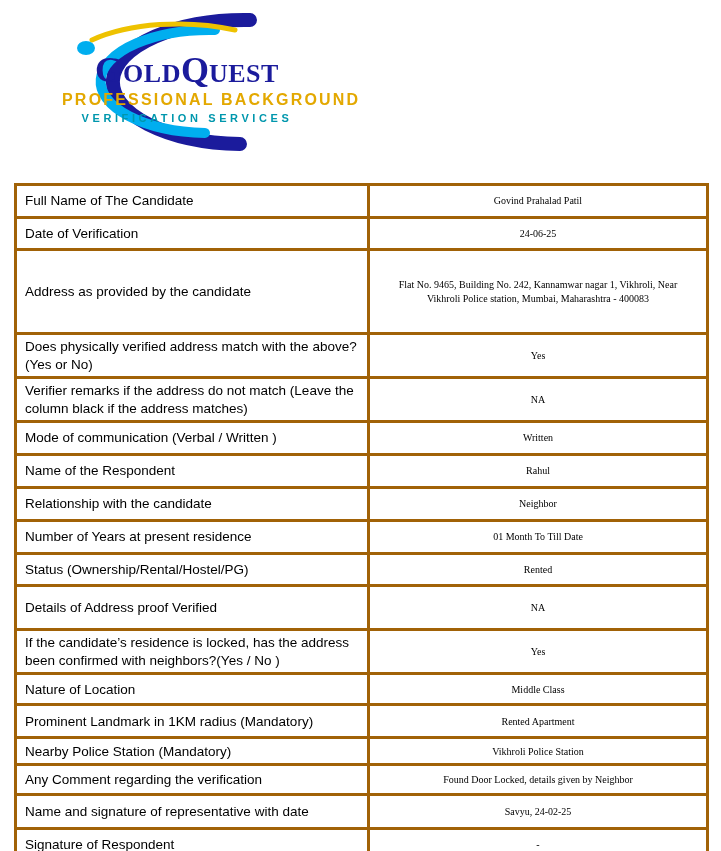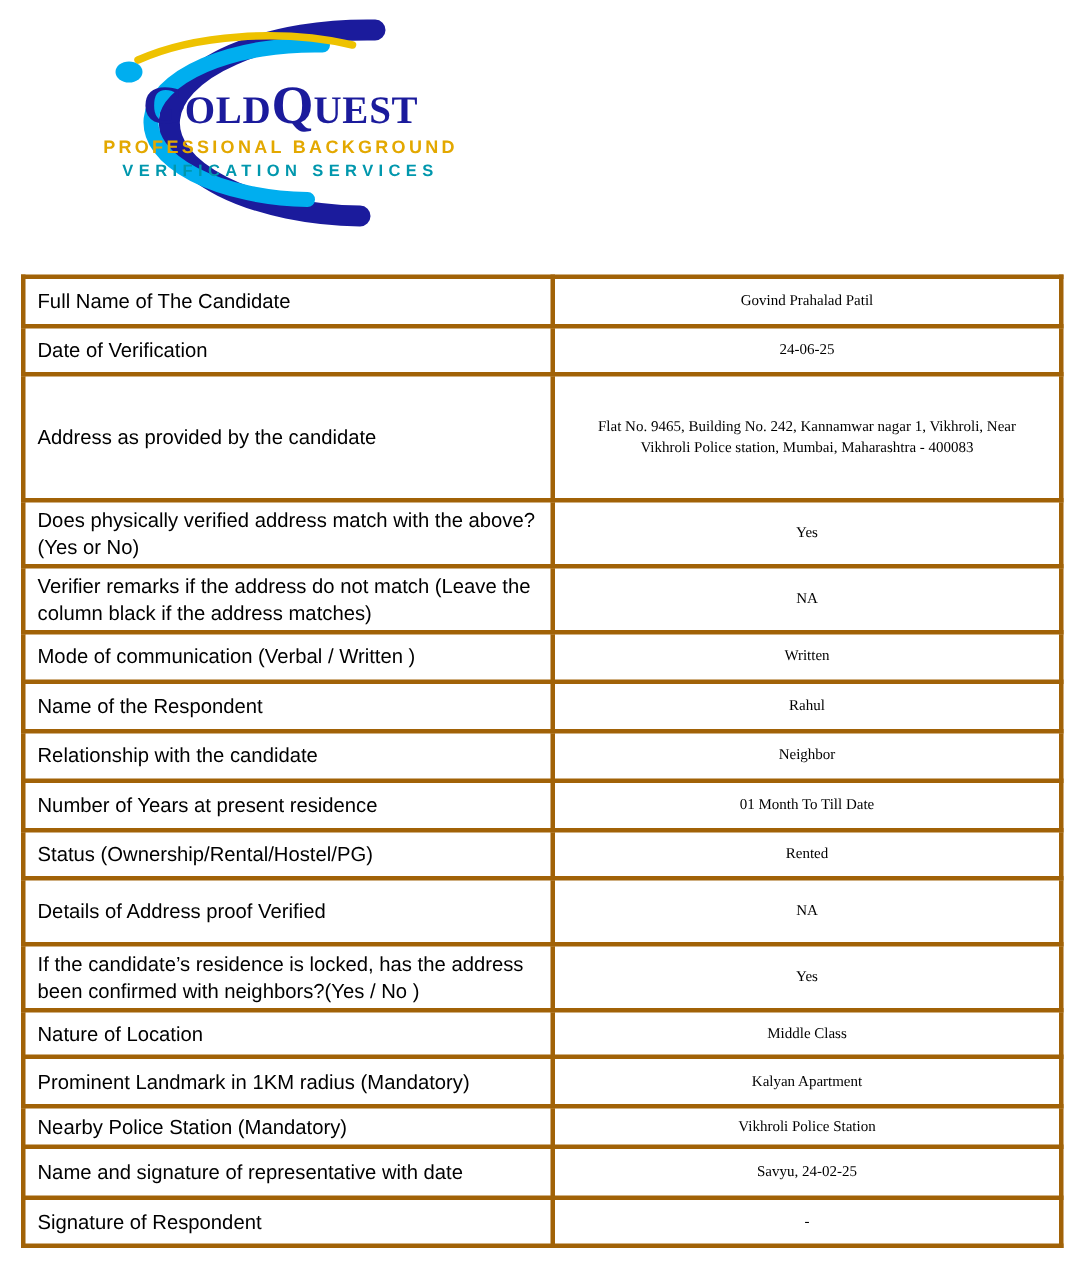--- a/index.html
+++ b/index.html
@@ -38,21 +38,21 @@
     font-family: "Liberation Serif", serif;
     font-weight: bold;
     color: #1b1b9c;
     line-height: 1;
     white-space: nowrap;
   }
   .brand-big { font-size: 36px; }
   .brand-small { font-size: 26px; letter-spacing: 0.5px; }
   .tagline1 {
     margin-top: 3px;
-    font-size: 12px;
+    font-size: 16px;
     font-weight: bold;
     letter-spacing: 2.2px;
     color: #e3a800;
     white-space: nowrap;
   }
   .tagline2 {
     margin-top: 3px;
     font-size: 11px;
     font-weight: bold;
     letter-spacing: 3.6px;
@@ -166,25 +166,29 @@
     <tr style="height:40px;">
       <td class="label">If the candidate’s residence is locked, has the address been confirmed with neighbors?(Yes / No )</td>
       <td class="value">Yes</td>
     </tr>
     <tr style="height:31px;">
       <td class="label">Nature of Location</td>
       <td class="value">Middle Class</td>
     </tr>
     <tr style="height:33px;">
       <td class="label">Prominent Landmark in 1KM radius (Mandatory)</td>
-      <td class="value">Kalyan Apartment</td>
+      <td class="value">Rented Apartment</td>
     </tr>
     <tr style="height:27px;margin-top:10px;">
       <td class="label">Nearby Police Station (Mandatory)</td>
       <td class="value">Vikhroli Police Station</td>
+    </tr>
+    <tr style="height:30px;">
+      <td class="label">Any Comment regarding the verification</td>
+      <td class="value">Found Door Locked, details given by Neighbor</td>
     </tr>
     <tr style="height:34px;">
       <td class="label">Name and signature of representative with date</td>
       <td class="value">Savyu, 24-02-25</td>
     </tr>
     <tr style="height:32px;">
       <td class="label">Signature of Respondent</td>
       <td class="value">-</td>
     </tr>
   </tbody>

